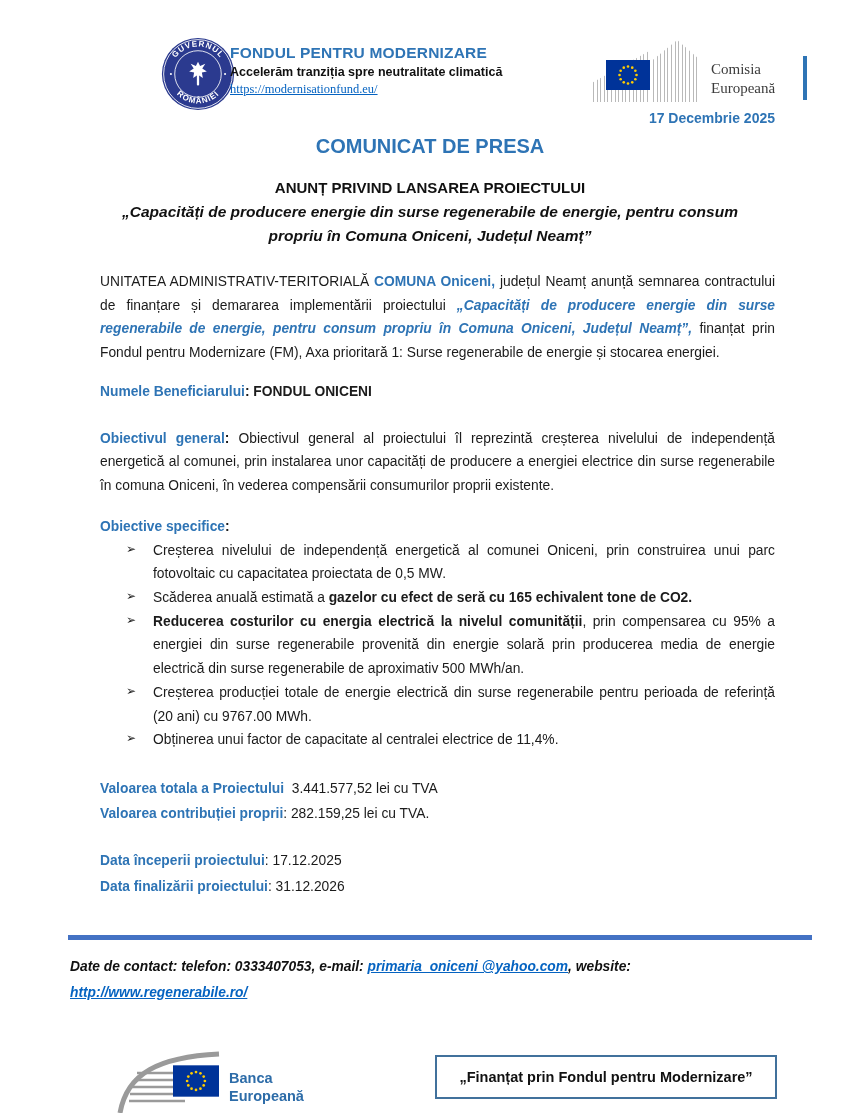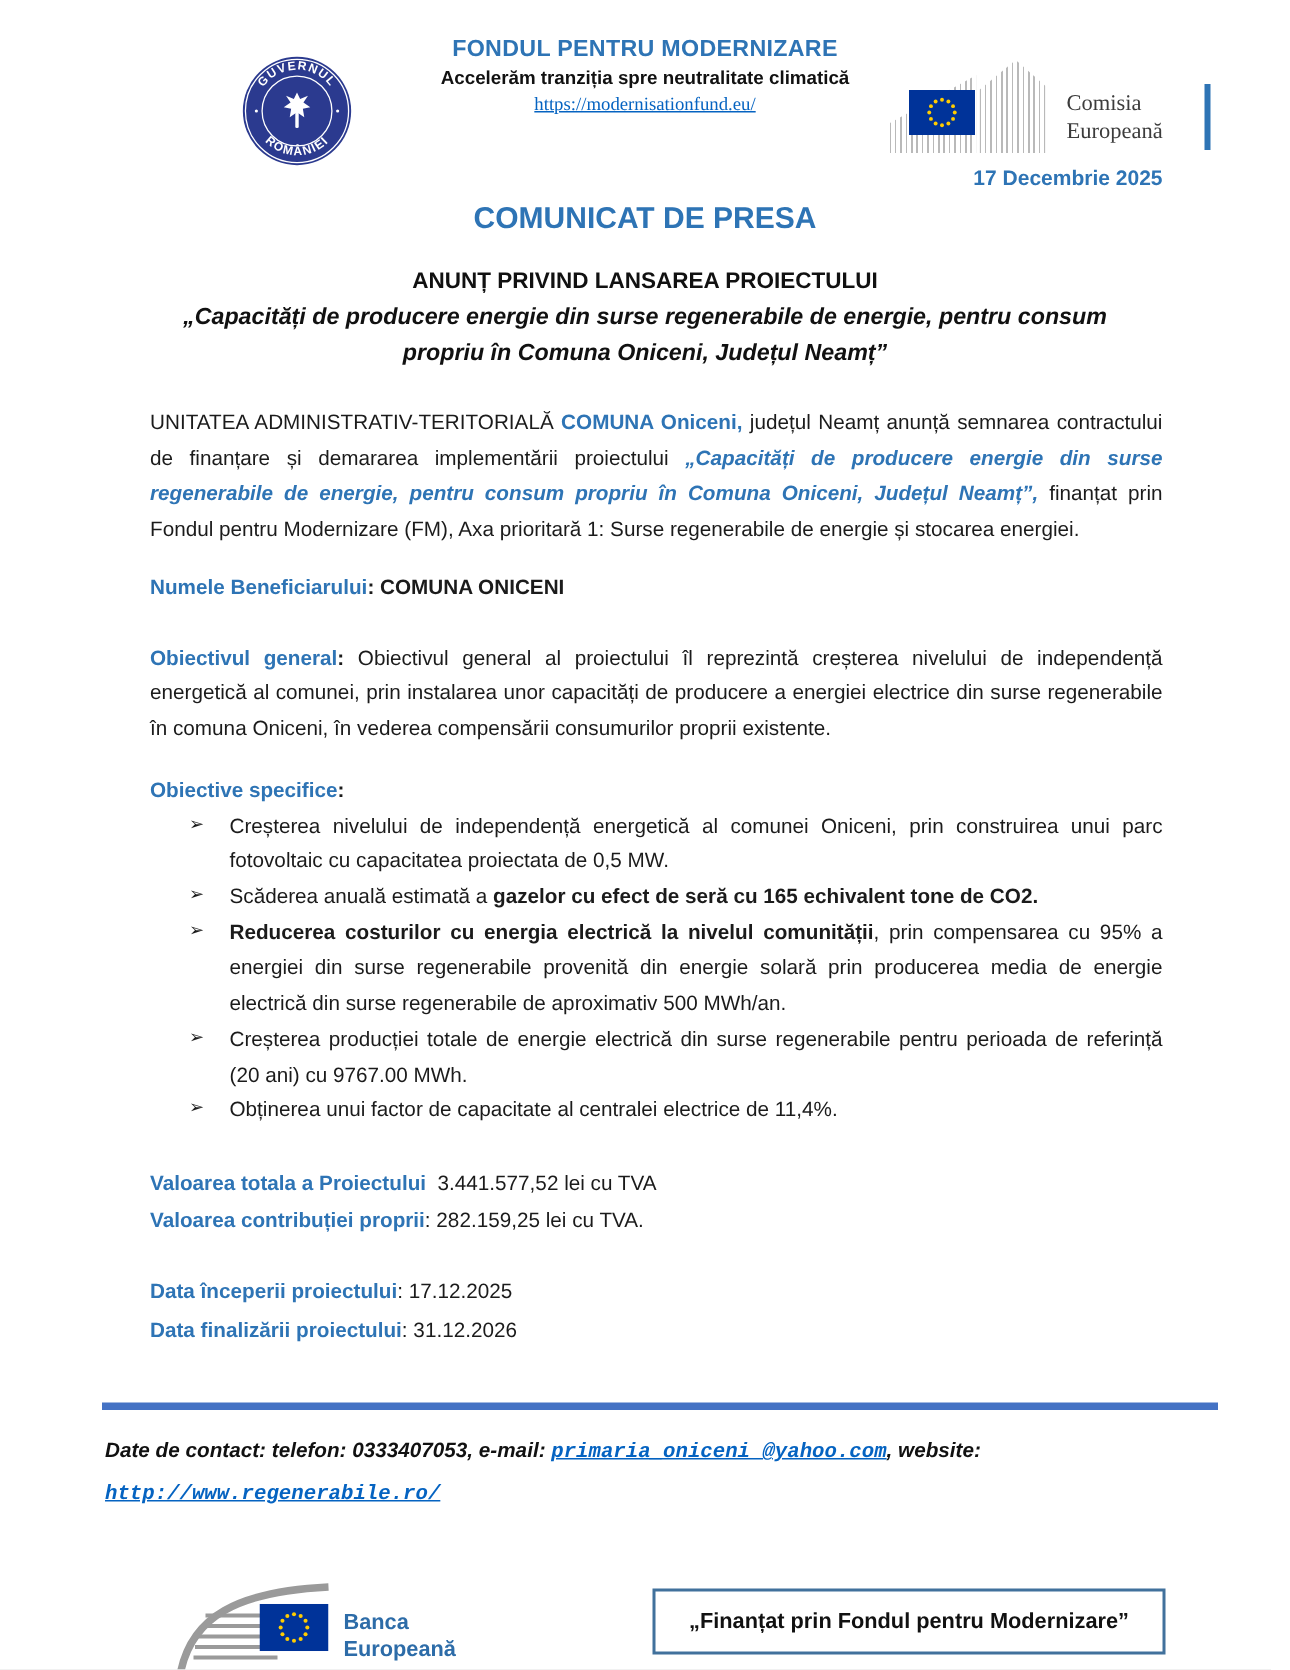--- a/index.html
+++ b/index.html
@@ -6,26 +6,26 @@
   html,body { background:#e8e8e8; }
   .page {
     width:860px; height:1113px; margin:0 auto; background:#ffffff;
     font-family:"Liberation Sans", sans-serif; color:#1b1b1b;
     position:relative; overflow:hidden;
   }
   .b { font-weight:bold; }
   .i { font-style:italic; }
   .blue { color:#2E74B5; }
   .pre { white-space:pre-wrap; }
-  a { cursor:pointer;font-family:Liberation Mono, monospace; }
+  a { cursor:pointer; }
 
   
   .header { position:relative; height:108px; }
   .gov-logo { position:absolute; left:160px; top:36px; width:76px; height:76px; }
-  .header-center { position:absolute; left:230px; width:400px; top:24px; text-align:center; }
+  .header-center { position:absolute; left:230px; width:400px; top:44px; }
   .fund-title { font-size:15.5px; font-weight:bold; color:#2E74B5; letter-spacing:.2px; }
   .fund-subtitle { font-size:12.5px; font-weight:bold; color:#111; margin-top:3px; }
   .fund-link { font-family:"Liberation Serif", serif; font-size:12.5px; color:#0563C1; text-decoration:underline; display:inline-block; margin-top:3px; }
   .ec-logo { position:absolute; left:593px; top:44px; width:216px; height:66px;font-family:Liberation Serif, serif; }
   .ec-stripes1 { position:absolute; left:0; bottom:8px; width:58px; height:52px;
     background:repeating-linear-gradient(90deg,#b9b9b9 0 1px,transparent 1px 3.6px);
     clip-path:polygon(0 62%, 100% 0, 100% 100%, 0 100%); }
   .ec-stripes2 { position:absolute; left:60px; bottom:8px; width:44px; height:62px;
     background:repeating-linear-gradient(90deg,#b9b9b9 0 1px,transparent 1px 3.6px);
     clip-path:polygon(0 32%, 55% 0, 100% 28%, 100% 100%, 0 100%); }
@@ -141,21 +141,21 @@
 
   <div class="announcement">
     <div class="ann-line1">ANUNȚ PRIVIND LANSAREA PROIECTULUI</div>
     <div class="ann-line2">„Capacități de producere energie din surse regenerabile de energie, pentru consum propriu în Comuna Oniceni, Județul Neamț”</div>
   </div>
 
   <div class="content">
 
     <p class="intro justify"><span>UNITATEA ADMINISTRATIV-TERITORIALĂ </span><span class="b blue">COMUNA Oniceni,</span><span> județul Neamț anunță semnarea contractului de finanțare și demararea implementării proiectului </span><span class="b i blue">„Capacități de producere energie din surse regenerabile de energie, pentru consum propriu în Comuna Oniceni, Județul Neamț”,</span><span> finanțat prin Fondul pentru Modernizare (FM), Axa prioritară 1: Surse regenerabile de energie și stocarea energiei.</span></p>
 
-    <p class="beneficiary"><span class="b blue">Numele Beneficiarului</span><span class="b">: COMUNA ONICENI</span></p>
+    <p class="beneficiary"><span class="b blue">Numele Beneficiarului</span><span class="b">: FONDUL ONICENI</span></p>
 
     <p class="general justify"><span class="b blue">Obiectivul general</span><span class="b">:</span><span> Obiectivul general al proiectului îl reprezintă creșterea nivelului de independență energetică al comunei, prin instalarea unor capacități de producere a energiei electrice din surse regenerabile în comuna Oniceni, în vederea compensării consumurilor proprii existente.</span></p>
 
     <p class="spec-label"><span class="b blue">Obiective specifice</span><span class="b">:</span></p>
 
     <div class="bullet-item">
       <span class="bullet-marker">➢</span>
       <span class="bullet-text"><span>Creșterea nivelului de independență energetică al comunei Oniceni, prin construirea unui parc fotovoltaic cu capacitatea proiectata de 0,5 MW.</span><span class="b"></span><span></span></span>
     </div>
     <div class="bullet-item">

